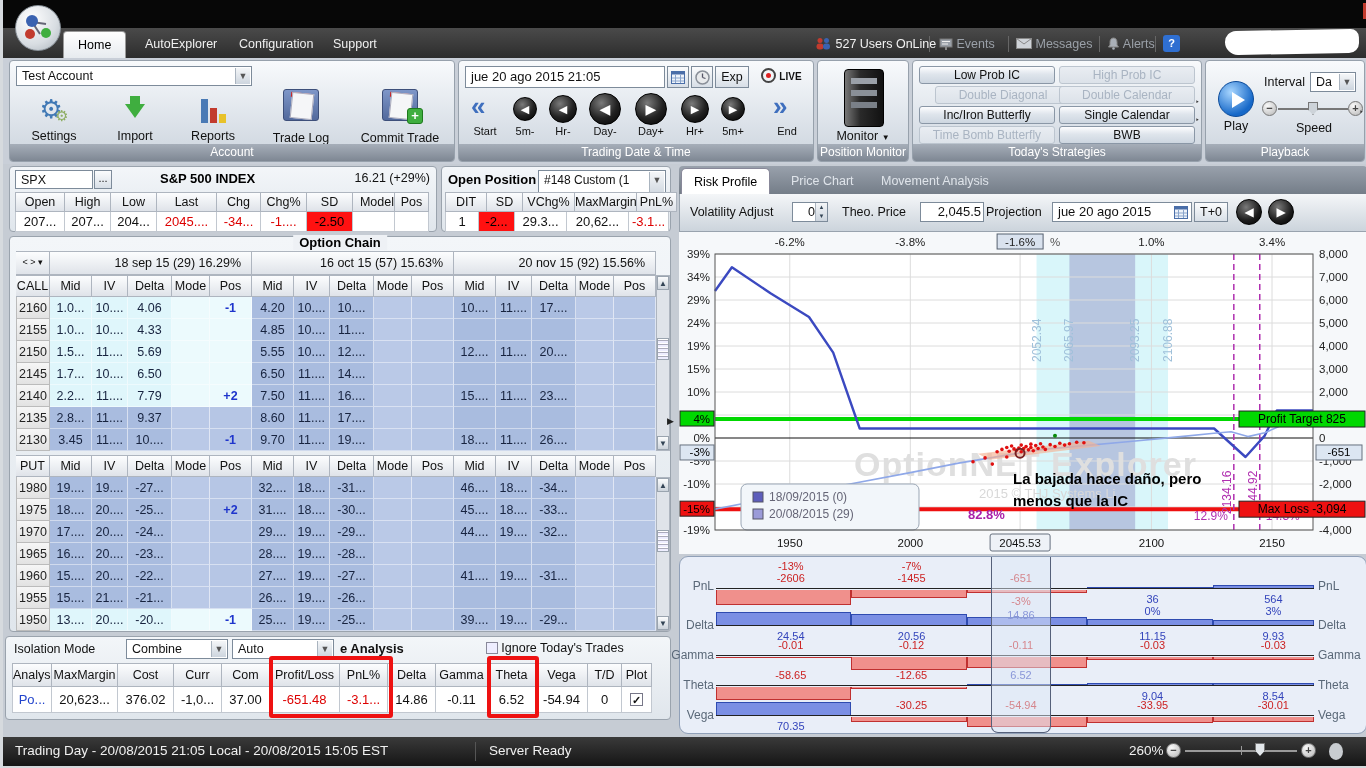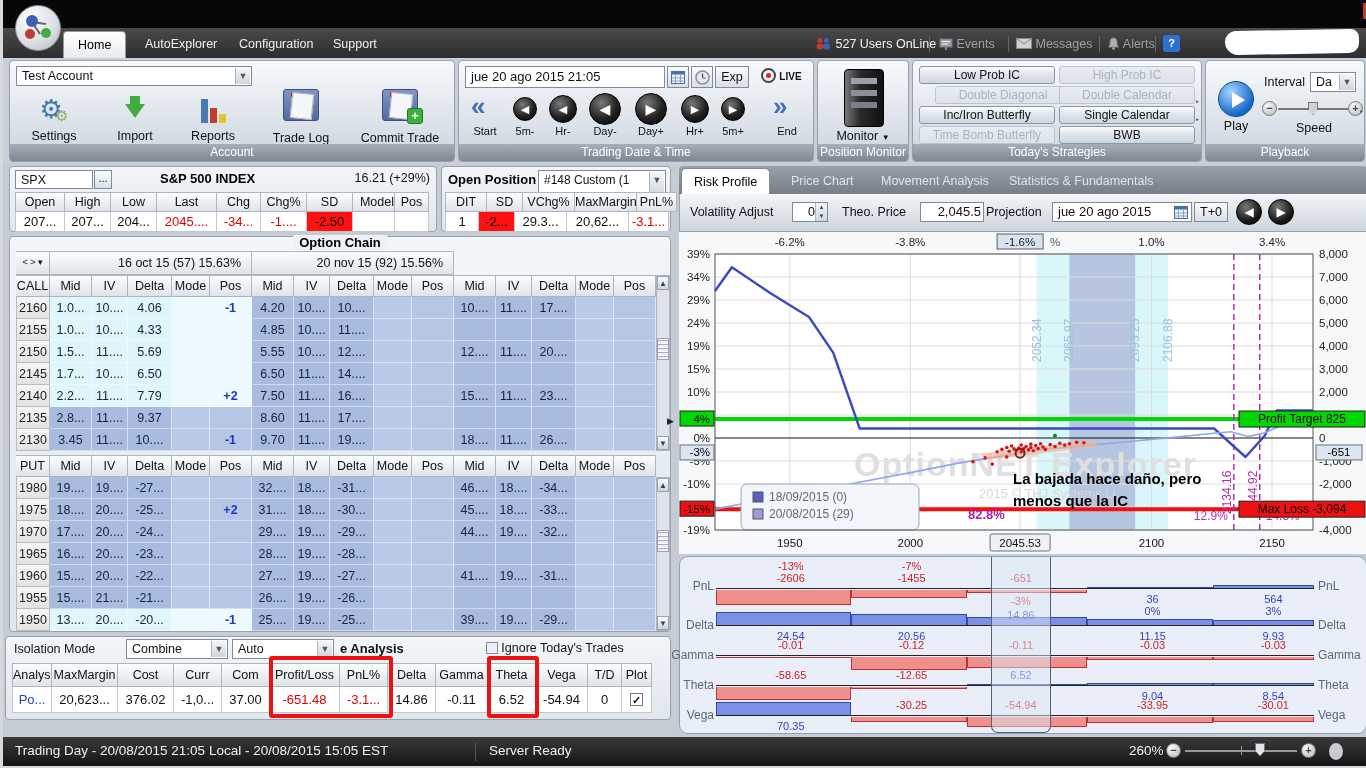--- a/index.html
+++ b/index.html
@@ -398,20 +398,21 @@
           <div class="td red" style="width: 40px;">-3.1...</div>
         </div>
       </div>
   </div>
 
   <div class="panel" style="left:6px; top:236px; width:662px; height:396px;">
     <div class="ptitle" style="left:50%; transform:translateX(-50%); top:-2px; background:#eef1f5; padding:0 6px;">Option Chain</div>
     <div id="call-table" style="position:absolute; left:6px; top:14px;">
         <div class="trow">
           <div class="chainhead" style="width: 34px; height: 24px; font-size: 9px;">&lt; &gt; ▾</div>
+          <div class="expihead">18 sep 15 (29) 16.29%</div>
           <div class="expihead">16 oct 15 (57) 15.63%</div>
           <div class="expihead">20 nov 15 (92) 15.56%</div>
         </div>
         <div class="trow">
           <div class="chainhead" style="width: 34px;">CALL</div>
           <div class="chainhead c-mid">Mid</div>
           <div class="chainhead c-iv">IV</div>
           <div class="chainhead c-delta">Delta</div>
           <div class="chainhead c-mode">Mode</div>
           <div class="chainhead c-pos">Pos</div>
@@ -763,21 +764,20 @@
       </div>
   </div>
 
   <div class="annobox" style="left:266px; top:656px; width:124px; height:62px;"></div>
   <div class="annobox" style="left:484px; top:656px; width:52px; height:62px;"></div>
 
   <div class="rtabs">
     <div class="rtabitem active" style="left:2px;">Risk Profile</div>
     <div class="rtabitem" style="left:100px;">Price Chart</div>
     <div class="rtabitem" style="left:190px;">Movement Analysis</div>
-    <div class="rtabitem" style="left:318px;">Statistics &amp; Fundamentals</div>
   </div>
 
   <div class="ctrlbar">
     <div style="position:absolute; left:10px; top:11px; font-size:12.5px;">Volatility Adjust</div>
     <div class="spin" style="left:112px; top:8px;">
       <span class="num">0</span>
       <span class="arr">▲<br>▼</span>
     </div>
     <div style="position:absolute; left:162px; top:11px; font-size:12.5px;">Theo. Price</div>
     <div class="datefield" style="left:240px; top:8px; width:64px; height:20px; line-height:18px; text-align:right; padding-right:2px;">2,045.5</div>

